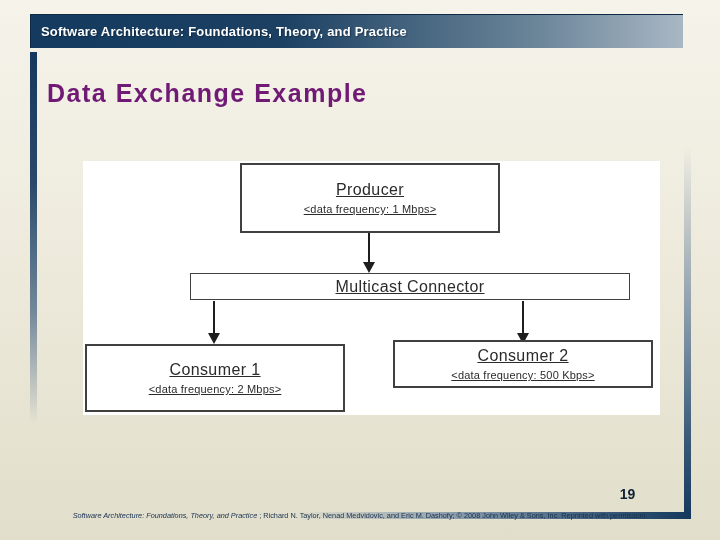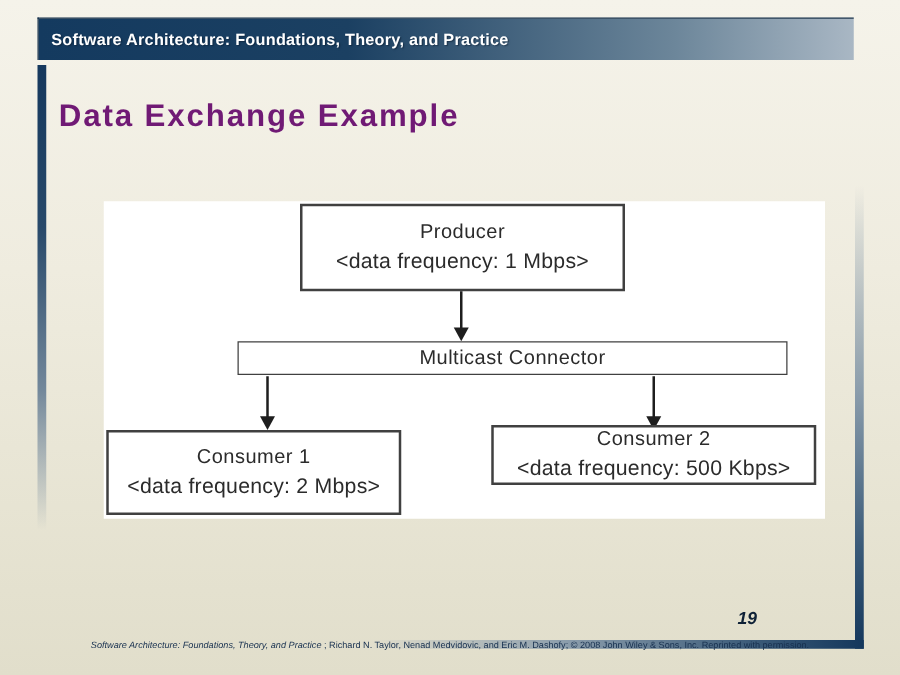--- a/index.html
+++ b/index.html
@@ -45,40 +45,40 @@
     white-space:nowrap;
   }
 
   .diagram-panel{
     left:83px;top:161px;width:577px;height:254px;background:#ffffff;
   }
 
   .node{
     background:#ffffff;border:2px solid #404040;
     display:flex;flex-direction:column;align-items:center;justify-content:center;
-    box-sizing:border-box;color:#2b2b2b;
+    box-sizing:border-box;color:#2b2b2b;text-decoration:underline;
   }
   .node .node-label{font-size:16px;letter-spacing:0.4px;white-space:nowrap;}
-  .node .node-annot{font-size:17px;margin-top:4px;letter-spacing:0.2px;white-space:nowrap;}
+  .node .node-annot{font-size:11px;margin-top:4px;letter-spacing:0.2px;white-space:nowrap;}
 
   .producer-box{left:240px;top:163px;width:260px;height:70px;}
   .multicast-box{left:150px;top:273px;width:440px;height:27px;border-width:1.5px;margin-left:40px;}
-  .consumer1-box{left:85px;top:344px;width:236px;height:68px;}
+  .consumer1-box{left:85px;top:344px;width:260px;height:68px;}
   .consumer2-box{left:393px;top:340px;width:260px;height:48px;}
 
   .edge-line{width:2px;background:#1e1e1e;}
   .arrowhead{
     width:0;height:0;
     border-left:6px solid transparent;border-right:6px solid transparent;
     border-top:11px solid #1e1e1e;
   }
 
   .page-number{
-    left:590px;top:486px;width:75px;text-align:left;
-    font-size:14px;font-weight:bold;color:#0e2137;font-style:italic;
+    left:590px;top:486px;width:75px;text-align:center;
+    font-size:14px;font-weight:bold;color:#0e2137;
   }
 
   .footer{
     left:0;top:511px;width:720px;text-align:center;
     font-size:7.3px;color:#17304f;white-space:nowrap;
   }
   .footer .book{font-style:italic;}
 </style>
 </head>
 <body>

